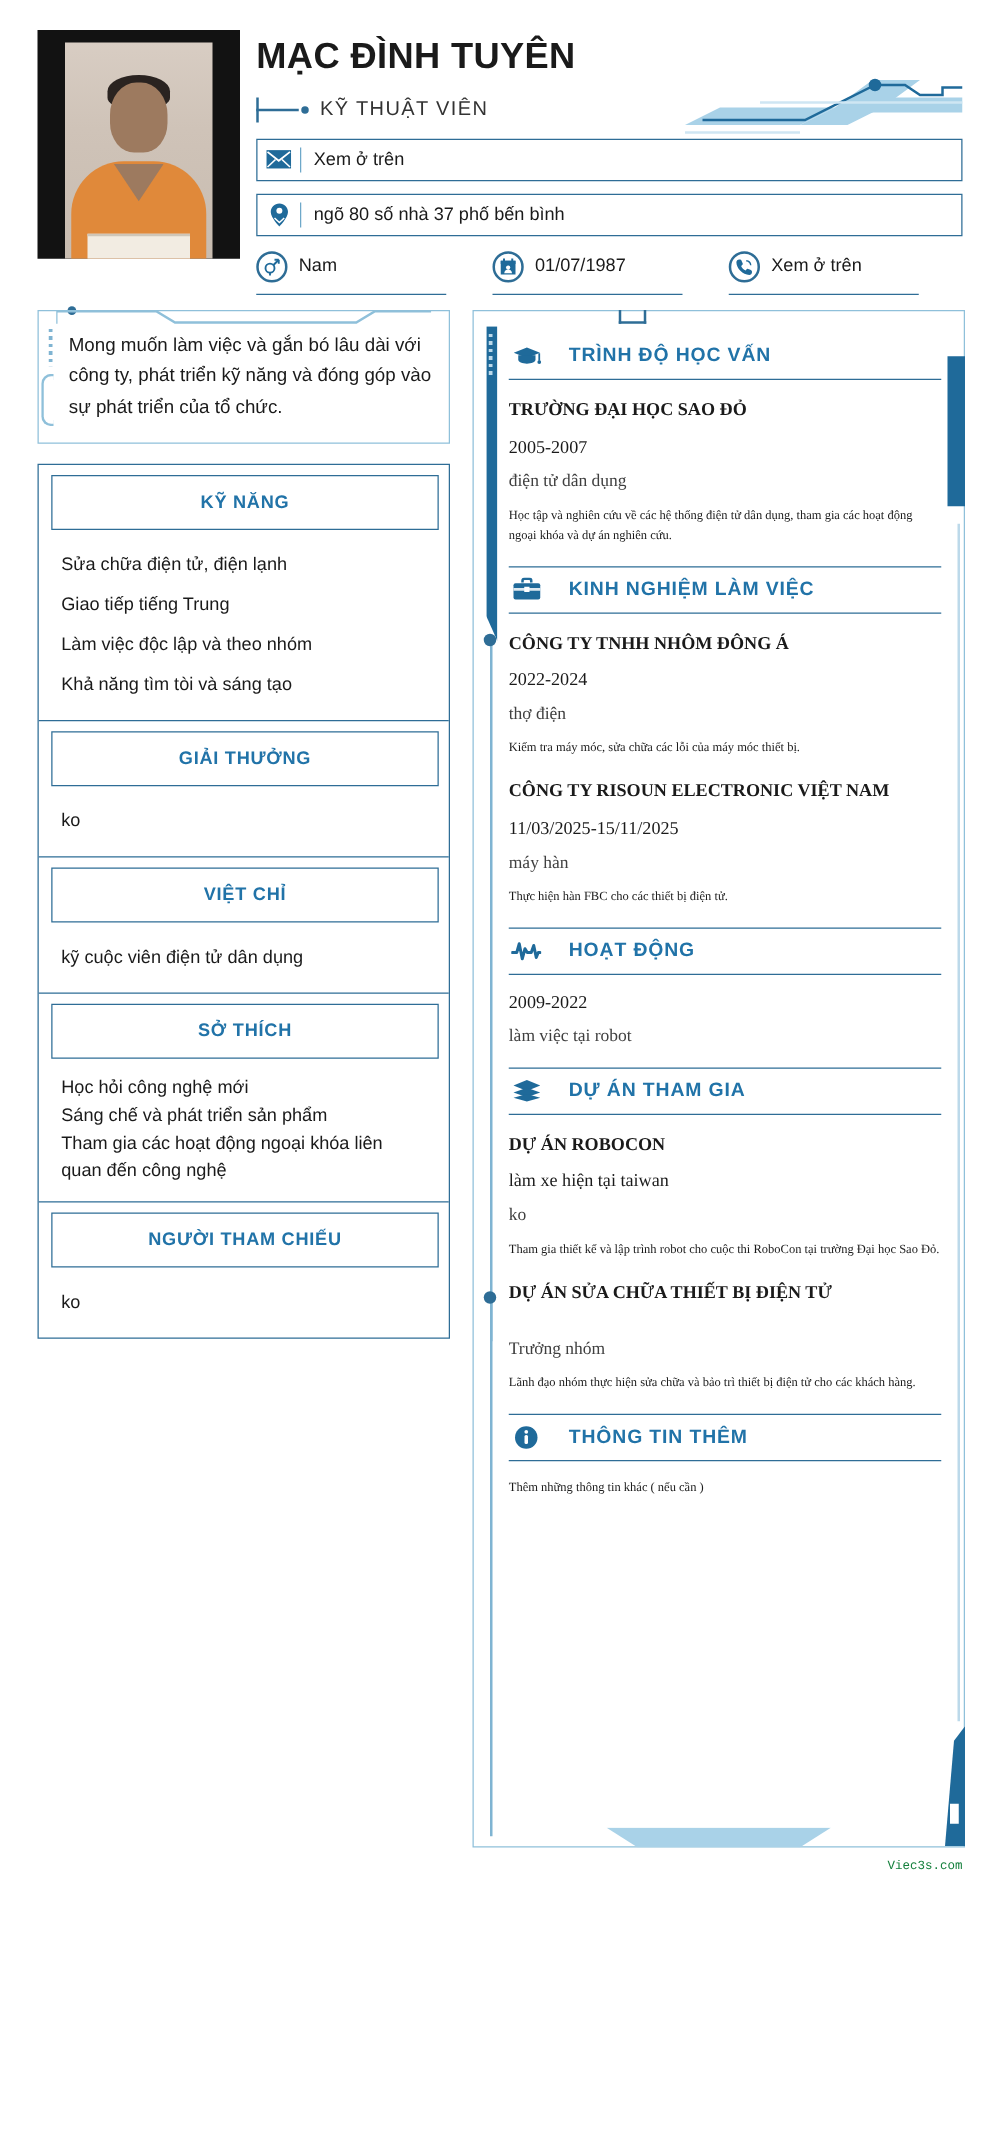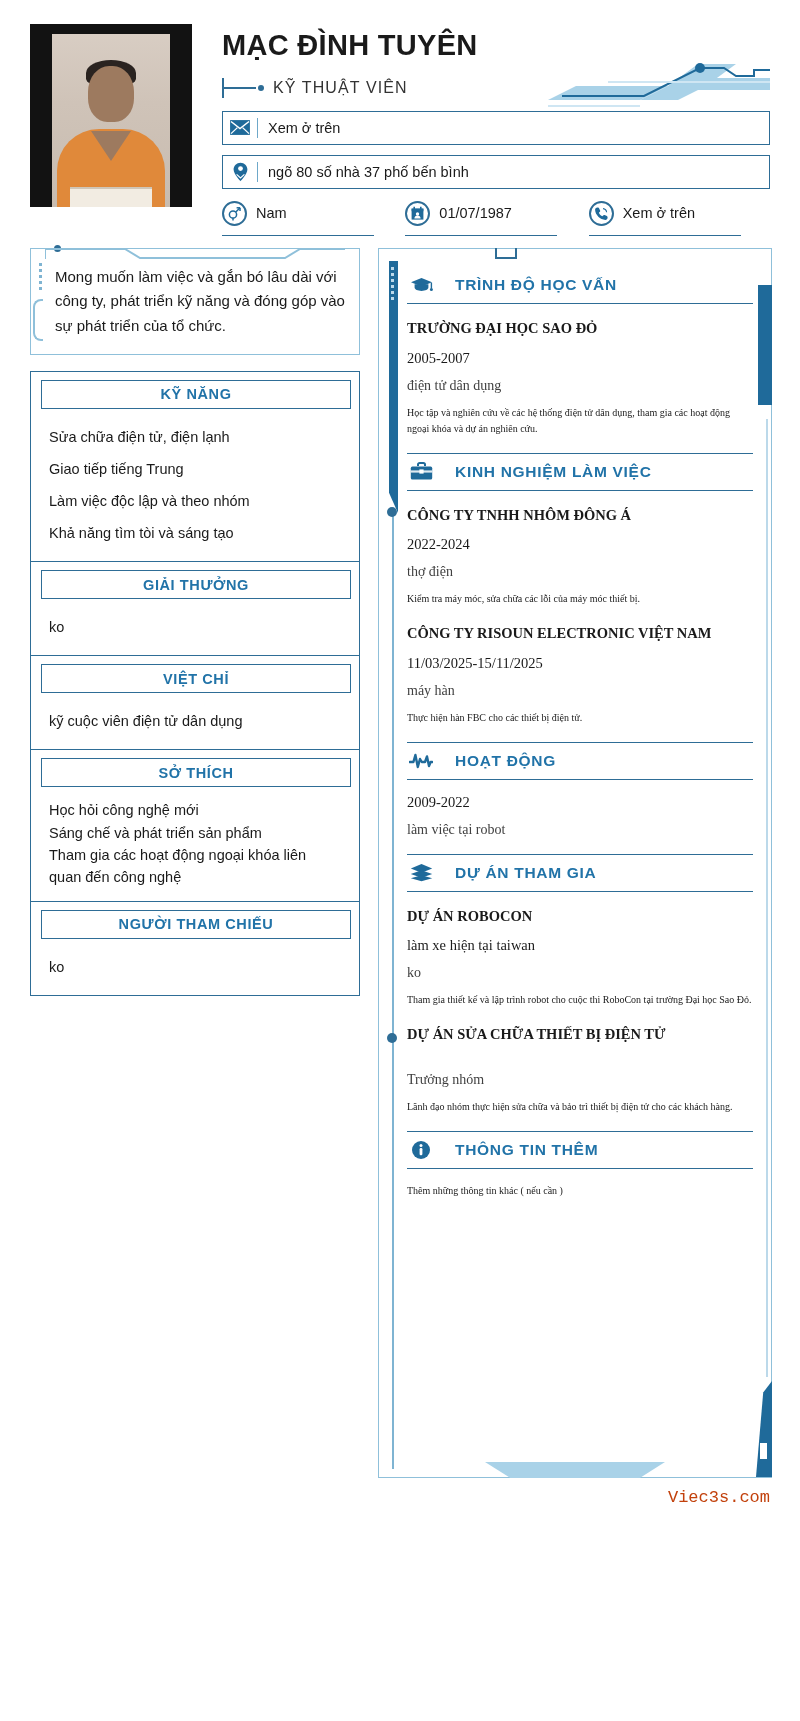--- a/index.html
+++ b/index.html
@@ -51,21 +51,21 @@
     position: absolute; left: 50%; bottom: 46px; transform: translateX(-50%);
     width: 40px; height: 30px;
     background: #9d7a5f;
     clip-path: polygon(50% 100%, 0 0, 100% 0);
   }
   .ph-book {
     position: absolute; left: 50%; bottom: 0; transform: translateX(-50%);
     width: 82px; height: 20px; background: #f2ece2; border-top: 2px solid #cfc6b8;
   }
 
-  .head-right { flex: 1; padding-left: 30px; position: relative; }
+  .head-right { flex: 1; padding-left: 13px; position: relative; }
   .cv-name {
     font-size: 29px;
     font-weight: bold;
     letter-spacing: 0.3px;
     color: #1a1a1a;
     line-height: 1.1;
     padding-top: 6px;
   }
   .title-row {
     display: flex; align-items: center; gap: 9px;
@@ -156,21 +156,21 @@
     border-top: 2px solid #8fc0da;
     border-bottom: 2px solid #8fc0da;
     border-radius: 8px 0 0 8px;
   }
 
   
   .lpanel { border: 1px solid #2e6d96; position: relative; }
   .lsec-head {
     border: 1px solid #2e6d96;
     margin: 8px 8px 0 10px;
-    height: 29px;
+    height: 44px;
     display: flex; align-items: center; justify-content: center;
   }
   .lsec-head span {
     font-size: 14.5px; font-weight: bold; color: #2173a8; letter-spacing: 0.6px;
   }
   .lsec-body { padding: 12px 18px 12px 18px; }
   .lsec-body .li { font-size: 14.5px; color: #1a1a1a; line-height: 1.52; padding: 5px 0; }
   .lsec-body.tight .li { padding: 0; line-height: 1.55; }
   .lsec-divider { height: 1px; background: #2e6d96; margin: 0; }
 
@@ -222,22 +222,22 @@
   .e-org { font-size: 14.5px; font-weight: bold; color: #1a1a1a; line-height: 1.42; margin-bottom: 11px; }
   .e-date { font-size: 14.5px; color: #1a1a1a; margin-bottom: 11px; }
   .e-pos { font-size: 14px; color: #404040; margin-bottom: 11px; }
   .e-desc { font-size: 10px; color: #1a1a1a; line-height: 1.6; }
   .e-gap { height: 16px; }
 
   .footer {
     text-align: right;
     padding: 10px 30px 14px 0;
     font-family: "Liberation Mono", "DejaVu Sans Mono", monospace;
-    font-size: 17px;
-    color: #c2410c;
+    font-size: 10px;
+    color: #15803d;
   }
 
   
   .rp-corner-tr {
     position: absolute; right: -1px; top: 36px; width: 14px; height: 120px;
     background: #1f6a9a;
   }
   .rp-corner-br {
     position: absolute; right: -1px; bottom: 0; width: 16px; height: 96px;
     background: #1f6a9a;

